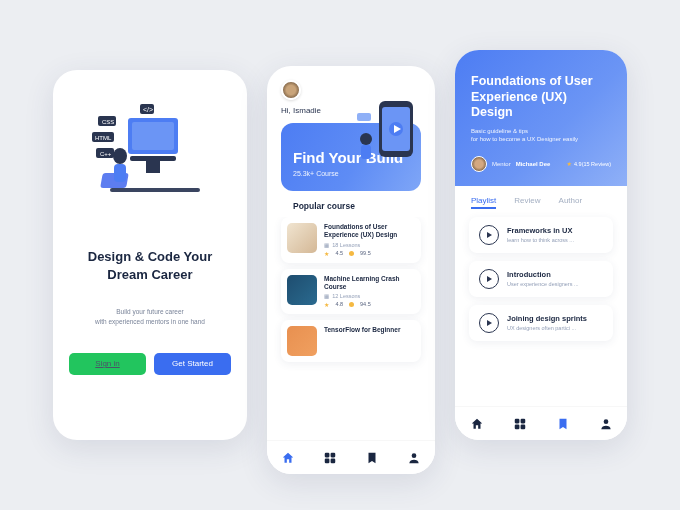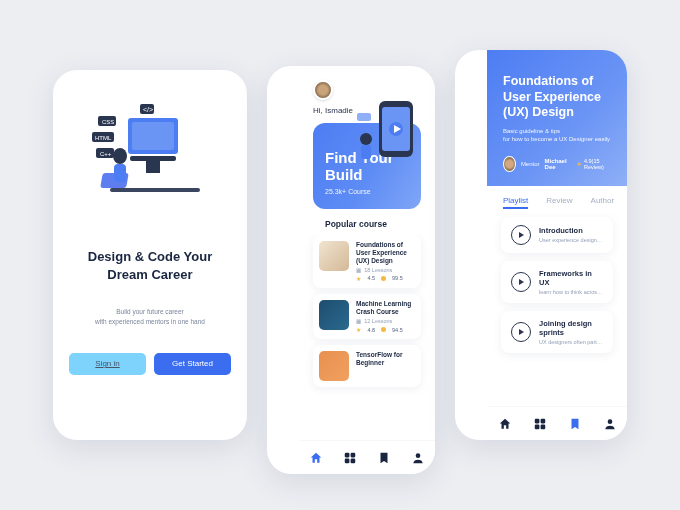--- a/index.html
+++ b/index.html
@@ -14,33 +14,32 @@
       gap: 20px;
       padding: 30px;
     }
     .phone {
       background: #fff;
       border-radius: 24px;
       box-shadow: 0 8px 30px rgba(50,60,100,0.12);
       overflow: hidden;
       position: relative;
       flex-shrink: 0;
-      padding-left: 32px;
     }
     .phone1 { width: 194px; height: 370px; padding: 20px 16px 16px; display: flex; flex-direction: column; align-items: center; }
     .phone2 { width: 168px; height: 408px; margin-top: 30px; display: flex; flex-direction: column; }
     .phone3 { width: 172px; height: 390px; margin-top: -20px; display: flex; flex-direction: column; }
 
     
     .illust1 { width: 120px; height: 120px; margin-top: 8px; position: relative; }
     .dream-title { font-size: 13px; font-weight: 700; color: #1a2640; text-align: center; line-height: 1.35; margin-top: 30px; }
     .dream-sub { font-size: 6.5px; color: #7a8499; text-align: center; line-height: 1.5; margin-top: 24px; }
     .btn-row { display: flex; gap: 8px; margin-top: 26px; width: 100%; }
     .btn { flex: 1; height: 22px; border-radius: 5px; font-size: 8px; display: flex; align-items: center; justify-content: center; font-weight: 500; }
-    .btn-signin { background: #7dd3fc; color: #4a5568; text-decoration: underline; }
+    .btn-signin { background: #22c55e; color: #4a5568; text-decoration: underline; }
     .btn-getstarted { background: #3a6df0; color: #fff; }
 
     
     .p2-top { padding: 14px 14px 0; position: relative; }
     .avatar { width: 20px; height: 20px; border-radius: 50%; background: radial-gradient(circle, #c9a47a 40%, #8a6d4e 70%); border: 2px solid #fff; box-shadow: 0 1px 3px rgba(0,0,0,0.15); }
     .greeting { font-size: 8px; color: #2a3550; margin-top: 6px; font-weight: 500; }
     .hero-card { margin: 8px 14px 0; background: linear-gradient(120deg, #4d7df3 0%, #5e8cf5 55%, #7fa6f7 100%); border-radius: 12px; padding: 26px 12px 14px; color: #fff; position: relative; overflow: visible; }
     .hero-title { font-size: 15px; font-weight: 800; line-height: 1.15; }
     .hero-sub { font-size: 7px; opacity: 0.9; margin-top: 4px; }
     .hero-illust { position: absolute; right: -4px; top: -30px; width: 74px; height: 74px; }
@@ -230,31 +229,31 @@
     <div class="tab active">Playlist</div>
     <div class="tab">Review</div>
     <div class="tab">Author</div>
   </div>
   <div class="playlist">
     <div class="pl-item">
       <div class="play-ico">
           <div class="play-tri"></div>
         </div>
       <div class="pl-info">
-        <div class="pl-title">Introduction</div>
-        <div class="pl-desc">User experience designers ...</div>
+        <div class="pl-title">Frameworks in UX</div>
+        <div class="pl-desc">learn how to think across ...</div>
       </div>
     </div>
     <div class="pl-item">
       <div class="play-ico">
           <div class="play-tri"></div>
         </div>
       <div class="pl-info">
-        <div class="pl-title">Frameworks in UX</div>
-        <div class="pl-desc">learn how to think across ...</div>
+        <div class="pl-title">Introduction</div>
+        <div class="pl-desc">User experience designers ...</div>
       </div>
     </div>
     <div class="pl-item">
       <div class="play-ico">
           <div class="play-tri"></div>
         </div>
       <div class="pl-info">
         <div class="pl-title">Joining design sprints</div>
         <div class="pl-desc">UX designers often partici ...</div>
       </div>

